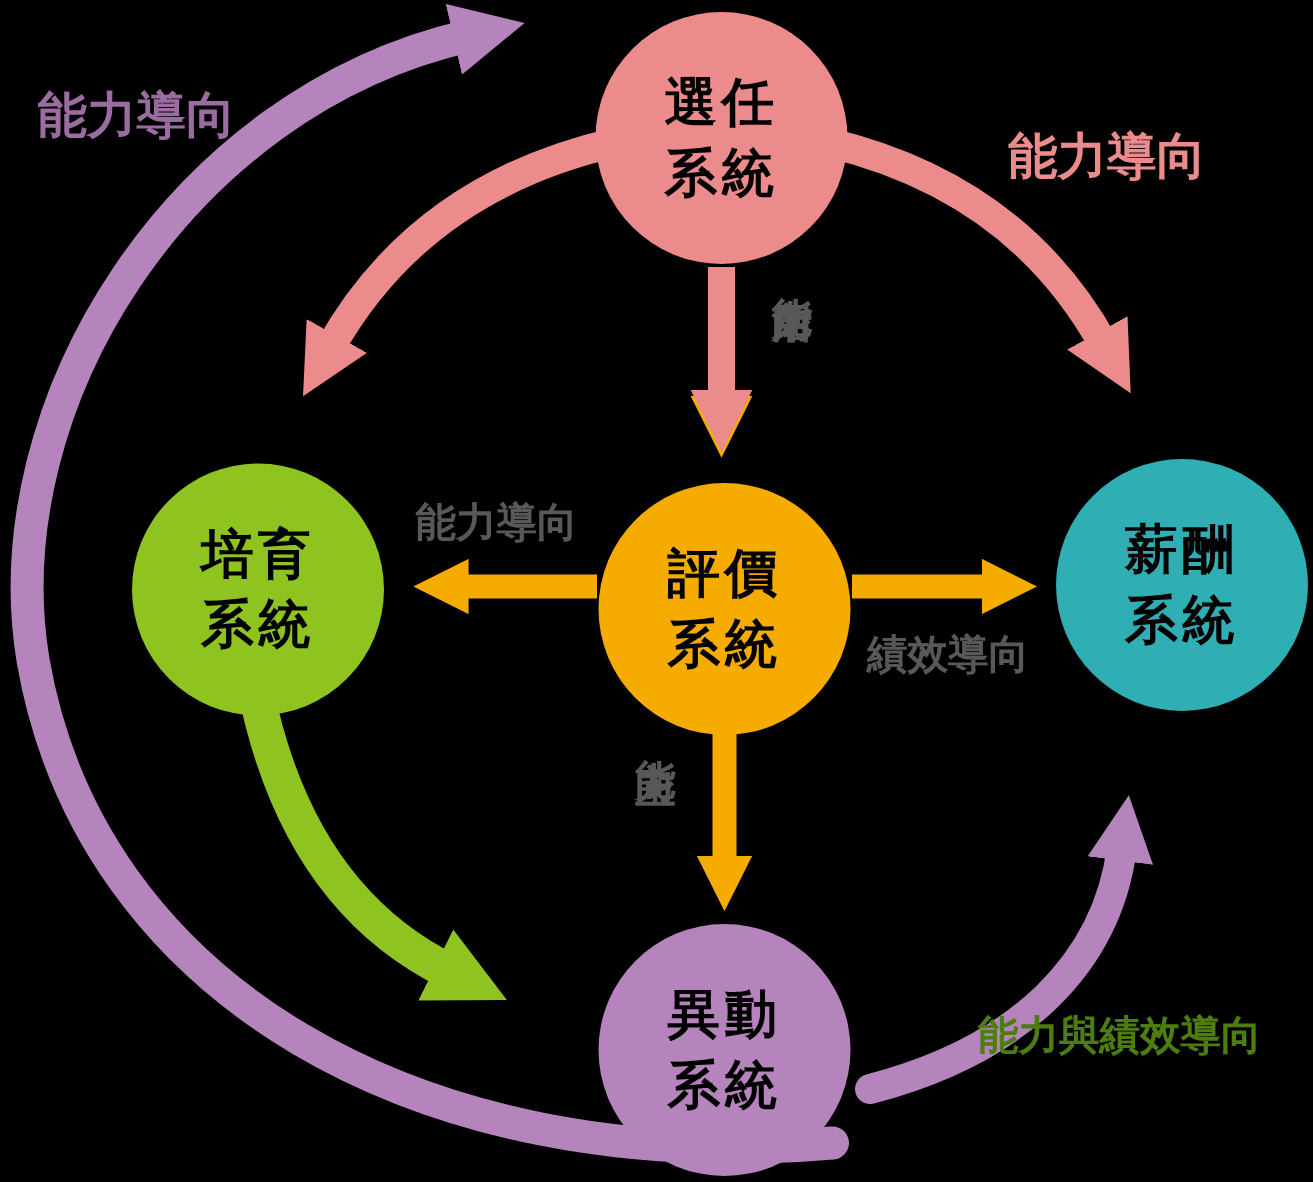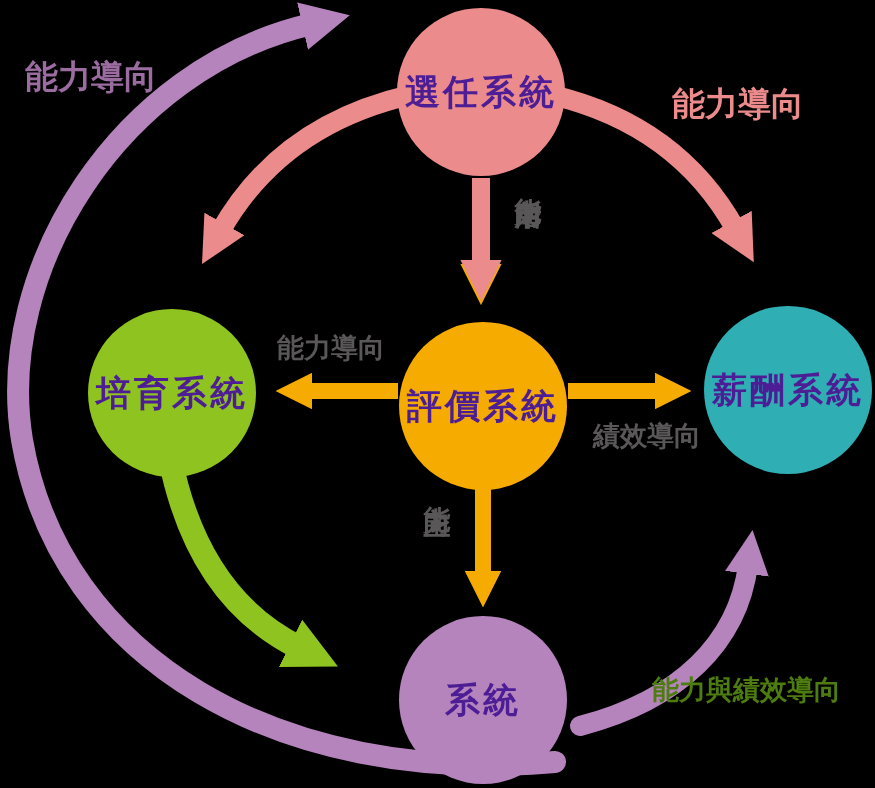--- a/index.html
+++ b/index.html
@@ -3,34 +3,34 @@
 <meta charset="utf-8">
 <style>
   html,body{margin:0;padding:0;background:#000;}
   #stage{
     position:relative;width:875px;height:788px;background:#000;overflow:hidden;
     font-family:"Liberation Sans",sans-serif;
   }
   #arrows{position:absolute;left:0;top:0;}
   .node{
     position:absolute;width:168px;height:168px;border-radius:50%;
-    display:flex;flex-direction:row;align-items:center;justify-content:center;
-    color:#4c1d95;font-weight:bold;font-size:35px;line-height:1.35;letter-spacing:3px;
+    display:flex;flex-direction:column;align-items:center;justify-content:center;
+    color:#000000;font-weight:bold;font-size:35px;line-height:1.35;letter-spacing:3px;
     text-align:left;
   }
   .node-selection{left:397px;top:8px;background:#EC8B8B;}
   .node-development{left:88px;top:309px;background:#8FC31F;}
   .node-evaluation{left:399px;top:322px;background:#F6AB00;}
   .node-compensation{left:704px;top:306px;background:#2FAFB4;}
   .node-transfer{left:399px;top:616px;background:#B584BC;}
   .lbl{position:absolute;font-weight:bold;white-space:nowrap;}
   .lbl-outer-left{left:25px;top:55px;font-size:33px;color:#B57FBC;opacity:.85;}
   .lbl-top-right{left:672px;top:82px;font-size:33px;color:#EC8B8B;}
   .lbl-mid-left{left:277px;top:330px;font-size:27px;color:#595757;}
-  .lbl-mid-right{left:578px;top:418px;font-size:27px;color:#595757;margin-left:15px;}
+  .lbl-mid-right{left:578px;top:418px;font-size:27px;color:#595757;}
   .lbl-outer-bottom-right{left:652px;top:672px;font-size:27px;color:#4d7c0f;}
   .lbl-vert{writing-mode:vertical-rl;text-orientation:upright;font-size:27px;color:#595757;letter-spacing:2px;}
   .lbl-vert-top{left:510px;top:176px;}
   .lbl-vert-bottom{left:419px;top:484px;}
 </style>
 </head>
 <body>
 
 <div id="stage">
 
@@ -84,20 +84,21 @@
     <span>評價</span>
     <span>系統</span>
   </div>
 
   <div class="node node-compensation">
     <span>薪酬</span>
     <span>系統</span>
   </div>
 
   <div class="node node-transfer">
+    <span>異動</span>
     <span>系統</span>
   </div>
 
   <div class="lbl lbl-outer-left">能力導向</div>
 
   <div class="lbl lbl-top-right">能力導向</div>
 
   <div class="lbl lbl-mid-left">能力導向</div>
 
   <div class="lbl lbl-mid-right">績效導向</div>

